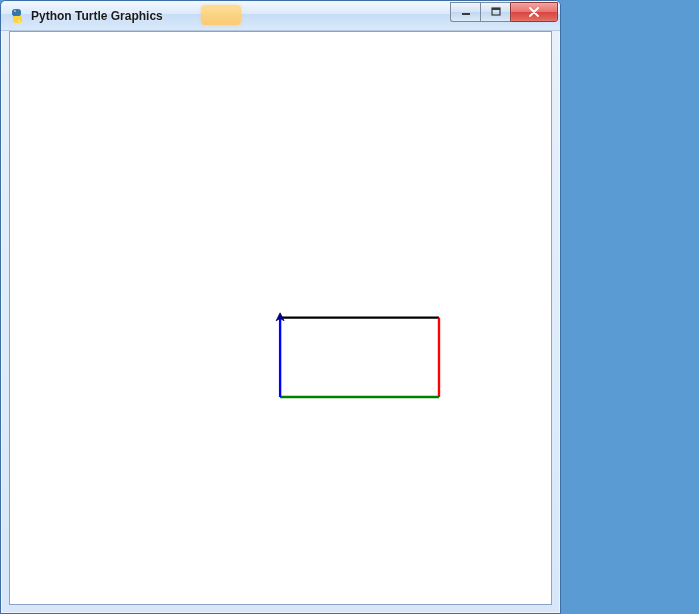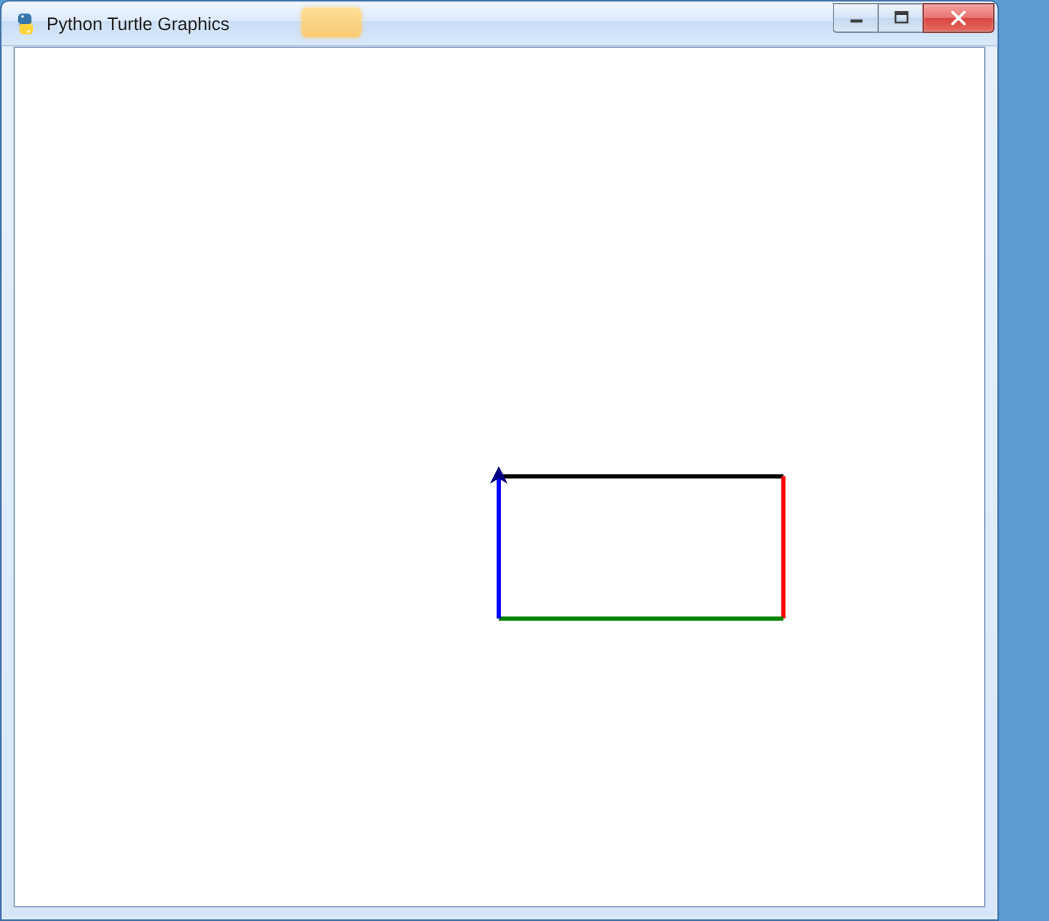--- a/index.html
+++ b/index.html
@@ -9,27 +9,28 @@
     }
     body {
       width: 699px;
       height: 614px;
       font-family: "Segoe UI", Tahoma, sans-serif;
       font-size: 12px;
       background: #5a9bd4;
       overflow: hidden;
     }
     .window {
-      width: 666px;
+      width: 561px;
       height: 614px;
       background: linear-gradient(to bottom, #e8f1fb 0%, #d7e7f9 100%);
       border: 1px solid #3c6ea5;
       border-radius: 6px 6px 0 0;
       position: relative;
       box-shadow: inset 0 0 0 1px rgba(255,255,255,0.5);
+      font-weight: bold;
     }
     .titlebar {
       height: 30px;
       background: linear-gradient(to bottom, #f3f8fe 0%, #dceafc 45%, #c7ddf6 46%, #d9e9fa 100%);
       border-bottom: 1px solid #b6c8e0;
       border-radius: 5px 5px 0 0;
       display: flex;
       align-items: center;
       padding: 0 2px 0 8px;
       position: relative;

